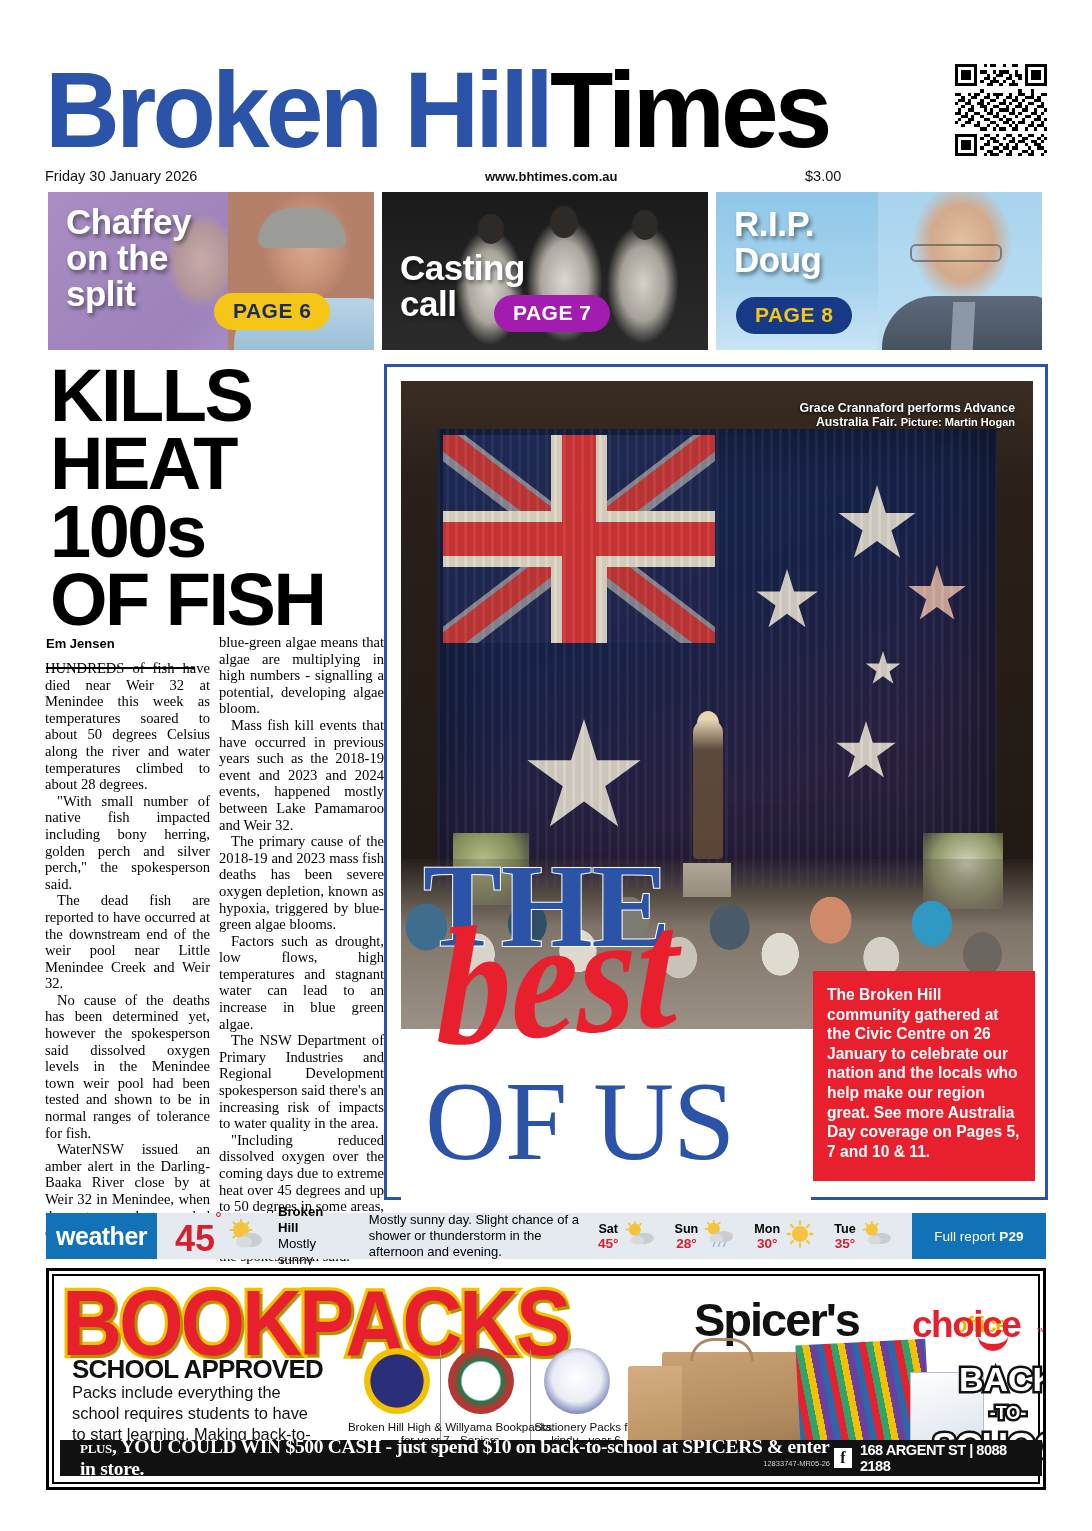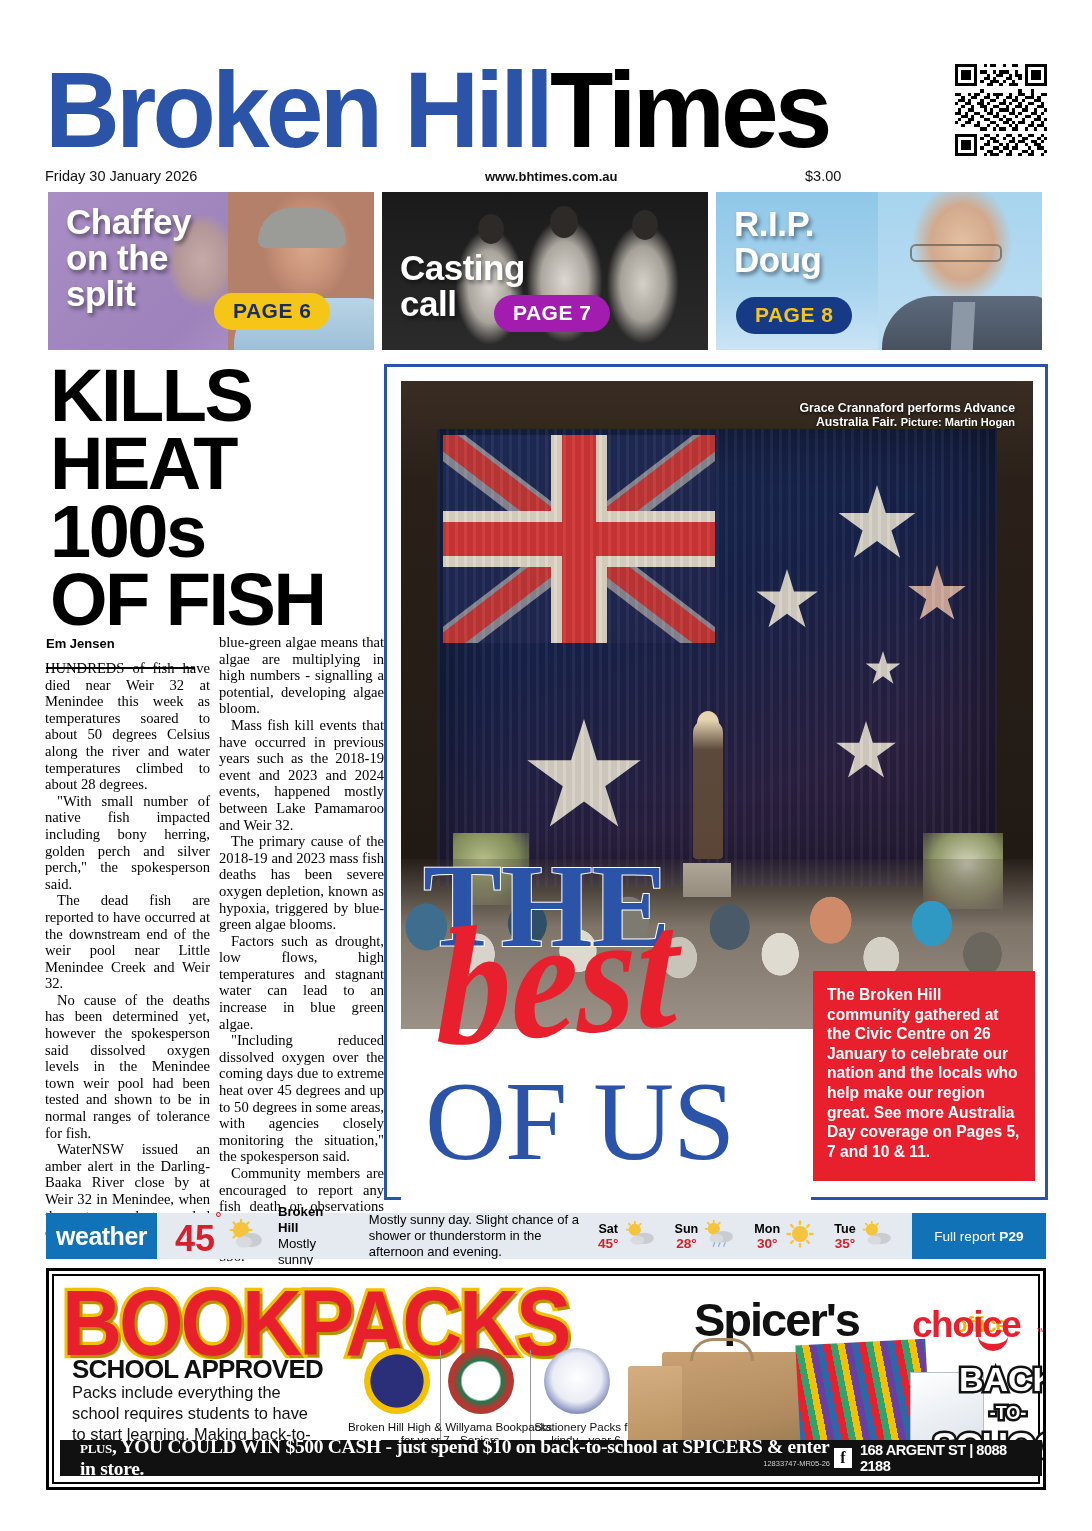--- a/index.html
+++ b/index.html
@@ -706,20 +706,21 @@
     <p>No cause of the deaths has been determined yet, however the spokesperson said dissolved oxygen levels in the Menindee town weir pool had been tested and shown to be in normal ranges of tolerance for fish.</p>
     <p>WaterNSW issued an amber alert in the Darling-Baaka River close by at Weir 32 in Menindee, when the water was last sampled on 13 January.</p>
     <p>An amber alert for</p>
   </div>
 
   <div class="col col2">
     <p class="first">blue-green algae means that algae are multiplying in high numbers - signalling a potential, developing algae bloom.</p>
     <p>Mass fish kill events that have occurred in previous years such as the 2018-19 event and 2023 and 2024 events, happened mostly between Lake Pamamaroo and Weir 32.</p>
     <p>The primary cause of the 2018-19 and 2023 mass fish deaths has been severe oxygen depletion, known as hypoxia, triggered by blue-green algae blooms.</p>
     <p>Factors such as drought, low flows, high temperatures and stagnant water can lead to an increase in blue green algae.</p>
+    <p>The NSW Department of Primary Industries and Regional Development spokesperson said there's an increasing risk of impacts to water quality in the area.</p>
     <p>"Including reduced dissolved oxygen over the coming days due to extreme heat over 45 degrees and up to 50 degrees in some areas, with agencies closely monitoring the situation," the spokesperson said.</p>
     <p>Community members are encouraged to report any fish death or observations through the Fishers Watch phone line on 1800 043 536.</p>
   </div>
 
   <div class="photo-wrap">
     <div class="photo">
       <div class="stage-bg"></div>
       <div class="flag">
         <div class="union">
           <div class="dw1"></div>

